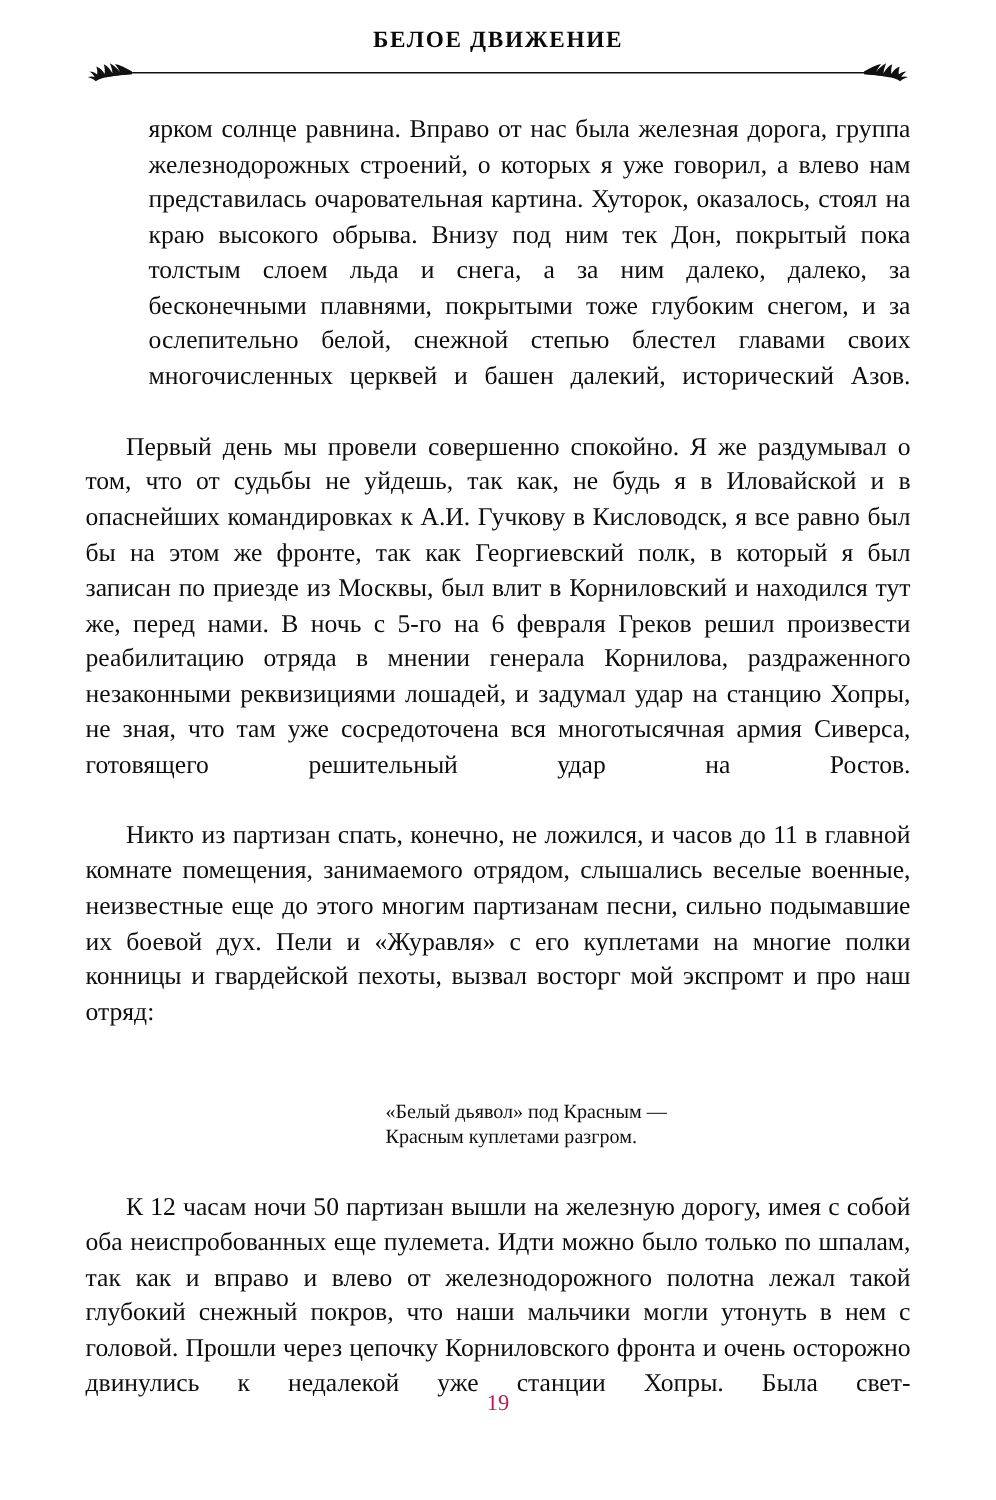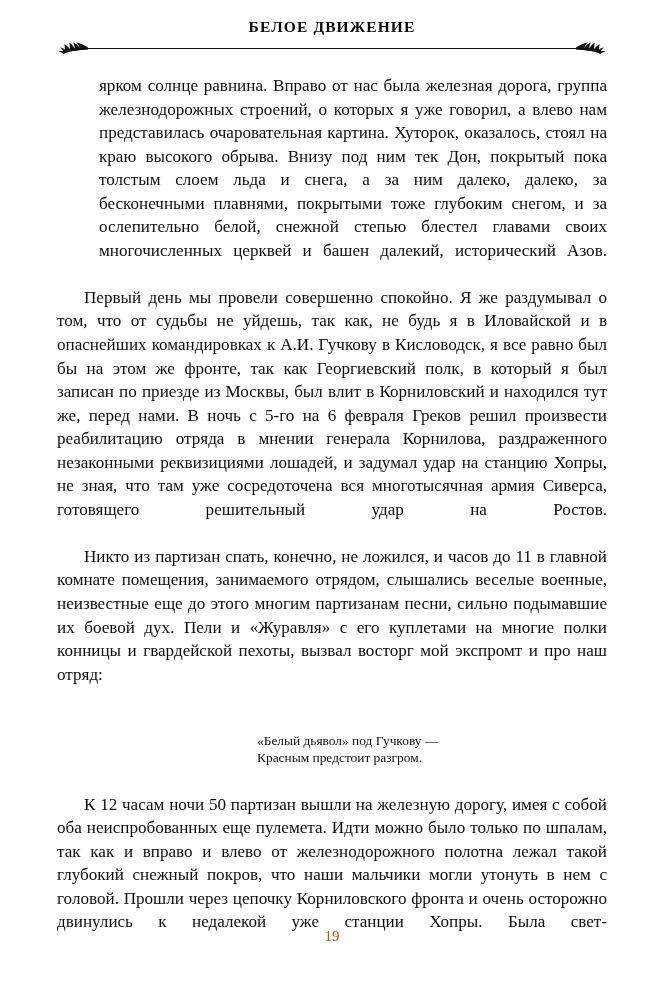--- a/index.html
+++ b/index.html
@@ -94,21 +94,21 @@
   .verse .vline { display: block; white-space: nowrap; }
 
   
   .folio {
     position: absolute;
     top: 928px;
     left: 0;
     width: 664px;
     text-align: center;
     font-size: 15px;
-    color: #a16207;
+    color: #be185d;
   }
 </style>
 </head>
 <body>
 
 <div class="page">
 
   <div class="running-head">БЕЛОЕ ДВИЖЕНИЕ</div>
 
   <div class="head-rule-wrap">
@@ -133,22 +133,22 @@
 
   <div class="textblock">
 
     <p class="body cont">ярком солнце равнина. Вправо от нас была железная дорога, группа железнодорожных строений, о которых я уже говорил, а влево нам представилась очаровательная картина. Хуторок, оказалось, стоял на краю высокого обрыва. Внизу под ним тек Дон, покрытый пока толстым слоем льда и снега, а за ним далеко, далеко, за бесконечными плавнями, покрытыми тоже глубоким снегом, и за ослепительно белой, снежной степью блестел главами своих многочисленных церквей и башен далекий, исторический Азов.</p>
 
     <p class="body">Первый день мы провели совершенно спокойно. Я же раздумывал о том, что от судьбы не уйдешь, так как, не будь я в Иловайской и в опаснейших командировках к А.И. Гучкову в Кисловодск, я все равно был бы на этом же фронте, так как Георгиевский полк, в который я был записан по приезде из Москвы, был влит в Корниловский и находился тут же, перед нами. В ночь с 5-го на 6 февраля Греков решил произвести реабилитацию отряда в мнении генерала Корнилова, раздраженного незаконными реквизициями лошадей, и задумал удар на станцию Хопры, не зная, что там уже сосредоточена вся многотысячная армия Сиверса, готовящего решительный удар на Ростов.</p>
 
     <p class="body">Никто из партизан спать, конечно, не ложился, и часов до 11 в главной комнате помещения, занимаемого отрядом, слышались веселые военные, неизвестные еще до этого многим партизанам песни, сильно подымавшие их боевой дух. Пели и «Журавля» с его куплетами на многие полки конницы и гвардейской пехоты, вызвал восторг мой экспромт и про наш отряд:</p>
 
     <div class="verse">
-      <span class="vline">«Белый дьявол» под Гучкову —</span>
-      <span class="vline">Красным предстоит разгром.</span>
+      <span class="vline">«Белый дьявол» под Красным —</span>
+      <span class="vline">Красным куплетами разгром.</span>
     </div>
 
     <p class="body">К 12 часам ночи 50 партизан вышли на железную дорогу, имея с собой оба неиспробованных еще пулемета. Идти можно было только по шпалам, так как и вправо и влево от железнодорожного полотна лежал такой глубокий снежный покров, что наши мальчики могли утонуть в нем с головой. Прошли через цепочку Корниловского фронта и очень осторожно двинулись к недалекой уже станции Хопры. Была свет-</p>
 
   </div>
 
   <div class="folio">19</div>
 
 </div>
 

